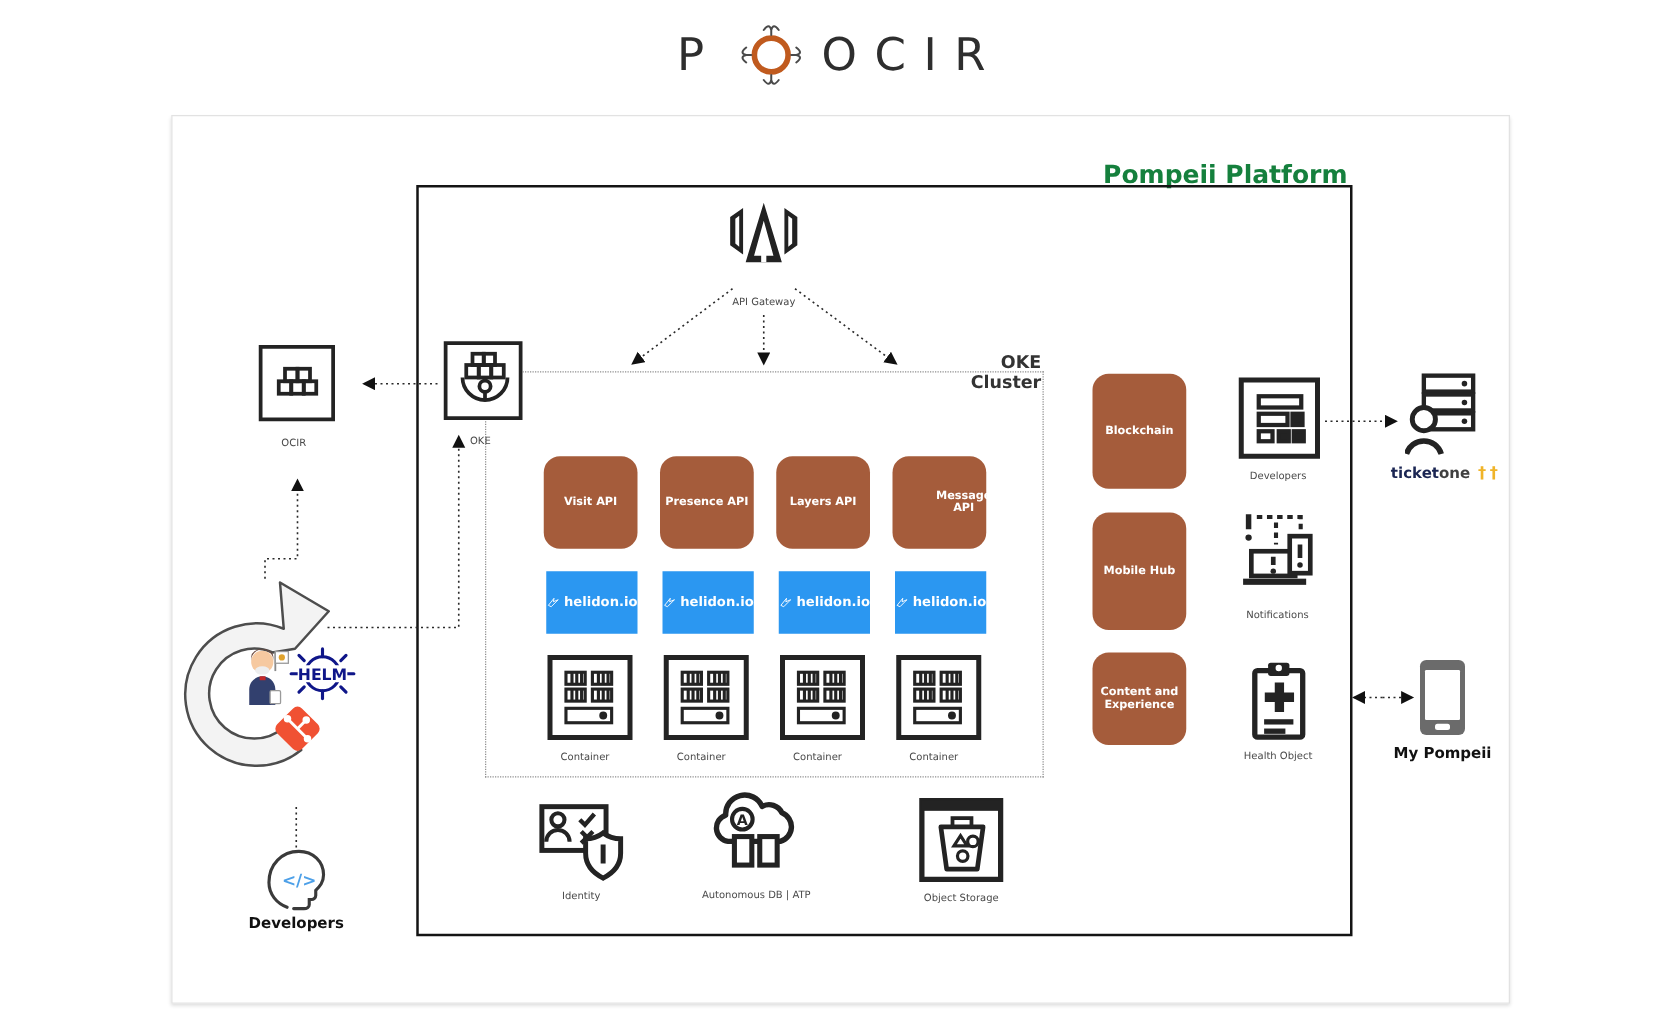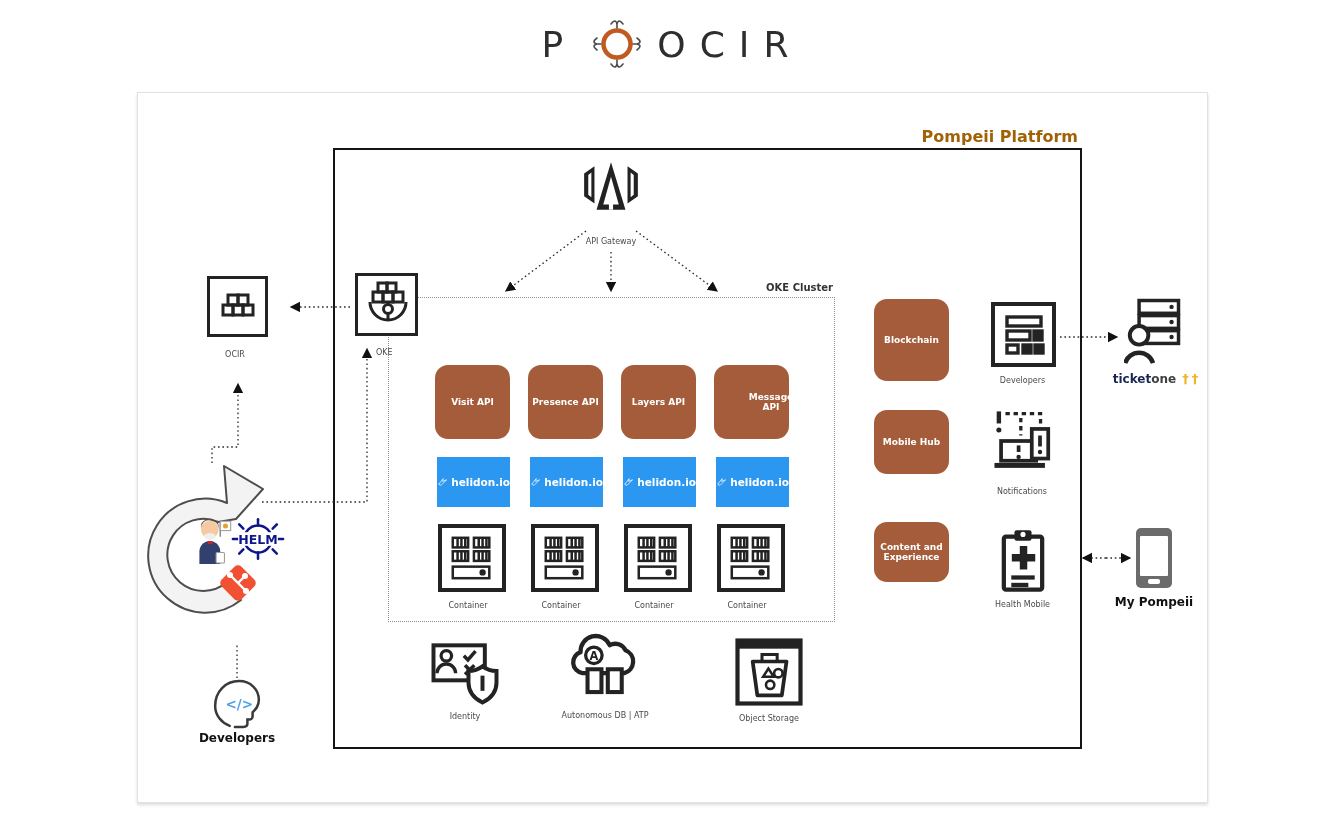--- a/index.html
+++ b/index.html
@@ -5,23 +5,23 @@
   html,body{margin:0;padding:0;background:#ffffff;font-family:"DejaVu Sans",sans-serif;}
   .canvas{position:relative;width:1344px;height:820px;background:#fff;overflow:hidden;}
   .abs{position:absolute;}
   
   .logo{top:16px;left:0;right:0;display:flex;justify-content:center;align-items:center;gap:12px;height:56px;}
   .logo .ltr{font-size:36px;letter-spacing:14px;color:#2e2e2e;font-weight:400;}
   
   .frame{left:137px;top:92px;width:1069px;height:709px;background:#fff;border:1px solid #e2e2e2;box-shadow:0 2px 3px rgba(0,0,0,.14);}
   
   .platform{left:333px;top:148px;width:745px;height:597px;border:2px solid #141414;}
-  .platform-title{left:790px;top:127px;width:288px;text-align:right;font-weight:bold;font-size:16px;color:#a16207;}
+  .platform-title{left:790px;top:127px;width:288px;text-align:right;font-weight:bold;font-size:20px;color:#15803d;}
   .cluster{left:388px;top:297px;width:445px;height:323px;border:1.4px dotted #8f8f8f;}
-  .cluster-label{left:748px;top:282px;width:85px;text-align:right;font-size:10px;font-weight:bold;color:#333;}
+  .cluster-label{left:748px;top:282px;width:85px;text-align:right;font-size:14px;font-weight:bold;color:#333;}
   
   .sqicon{border:3.5px solid #232323;background:#fff;display:flex;align-items:center;justify-content:center;}
   .lbl{font-size:8px;color:#4a4a4a;text-align:center;}
   .lbl-bold{font-size:12px;font-weight:bold;color:#111;text-align:center;}
   .brown{background:#A55C3B;border-radius:13px;color:#fff;font-weight:bold;font-size:9px;display:flex;align-items:center;justify-content:center;text-align:center;padding:4px;box-sizing:border-box;}
   .helidon{background:#2B97F1;color:#fff;display:flex;align-items:center;justify-content:center;gap:4px;font-weight:bold;font-size:10.5px;}
   svg{display:block;}
   .phone{background:#6b6b6b;border-radius:5px;}
   .phone .screen{position:absolute;left:4px;top:8px;width:28px;height:40px;background:#fff;border-radius:1px;}
   .phone .home{position:absolute;left:12px;top:51px;width:12px;height:5px;background:#fff;border-radius:2px;}
@@ -241,23 +241,23 @@
       <rect x="6" y="35" width="38" height="12"></rect>
           <circle cx="37" cy="41" r="2" fill="#232323"></circle>
         </g>
       </svg>
   </div>
   <div class="abs lbl" style="left:428px;top:601px;width:80px;">Container</div>
   <div class="abs lbl" style="left:521px;top:601px;width:80px;">Container</div>
   <div class="abs lbl" style="left:614px;top:601px;width:80px;">Container</div>
   <div class="abs lbl" style="left:707px;top:601px;width:80px;">Container</div>
 
-  <div class="abs brown" style="left:874px;top:299px;width:75px;height:82px;">Blockchain</div>
-  <div class="abs brown" style="left:874px;top:410px;width:75px;height:64px;">Mobile Hub</div>
-  <div class="abs brown" style="left:874px;top:522px;width:75px;height:60px;">Content and Experience</div>
+  <div class="abs brown" style="left:874px;top:299px;width:75px;height:92px;">Blockchain</div>
+  <div class="abs brown" style="left:874px;top:410px;width:75px;height:94px;">Mobile Hub</div>
+  <div class="abs brown" style="left:874px;top:522px;width:75px;height:74px;">Content and Experience</div>
 
   <div class="abs sqicon" style="left:991px;top:302px;width:57px;height:57px;border-width:4px;">
     <svg width="48" height="48" viewBox="0 0 48 48">
         <g stroke="#232323" stroke-width="3.4" fill="none">
       <rect x="7" y="6" width="34" height="9"></rect>
       <rect x="7" y="20" width="23" height="9"></rect>
           <rect x="34" y="20" width="8" height="9" fill="#232323"></rect>
       <rect x="7" y="34" width="11" height="8"></rect>
           <rect x="23" y="34" width="8" height="8" fill="#232323"></rect>
           <rect x="35" y="34" width="8" height="8" fill="#232323"></rect>
@@ -288,21 +288,21 @@
   <div class="abs" style="left:999px;top:528px;">
     <svg width="48" height="66" viewBox="0 0 44 62">
       <rect x="4" y="8" width="36" height="50" rx="2" fill="none" stroke="#232323" stroke-width="4"></rect>
       <rect x="14" y="2" width="16" height="10" rx="2" fill="#232323"></rect>
         <circle cx="22" cy="6" r="2.4" fill="#fff"></circle>
       <path d="M19,17 h7 v7.5 h7.5 v7 h-7.5 v7.5 h-7 v-7.5 h-7.5 v-7 h7.5 z" fill="#232323"></path>
       <rect x="11" y="44.5" width="22" height="4" fill="#232323"></rect>
       <rect x="11" y="51.5" width="16" height="4" fill="#232323"></rect>
     </svg>
   </div>
-  <div class="abs lbl" style="left:975px;top:600px;width:95px;">Health Mobile</div>
+  <div class="abs lbl" style="left:975px;top:600px;width:95px;">Health Object</div>
 
   <div class="abs" style="left:1124px;top:298px;">
     <svg width="58" height="70" viewBox="0 0 50 60">
       <g fill="#fff" stroke="#232323" stroke-width="3">
         <rect x="13" y="2" width="34" height="11"></rect>
           <rect x="13" y="15" width="34" height="11"></rect>
           <rect x="13" y="28" width="34" height="11"></rect>
       </g>
       <circle cx="41" cy="7.5" r="1.9" fill="#232323"></circle>
         <circle cx="41" cy="20.5" r="1.9" fill="#232323"></circle>

